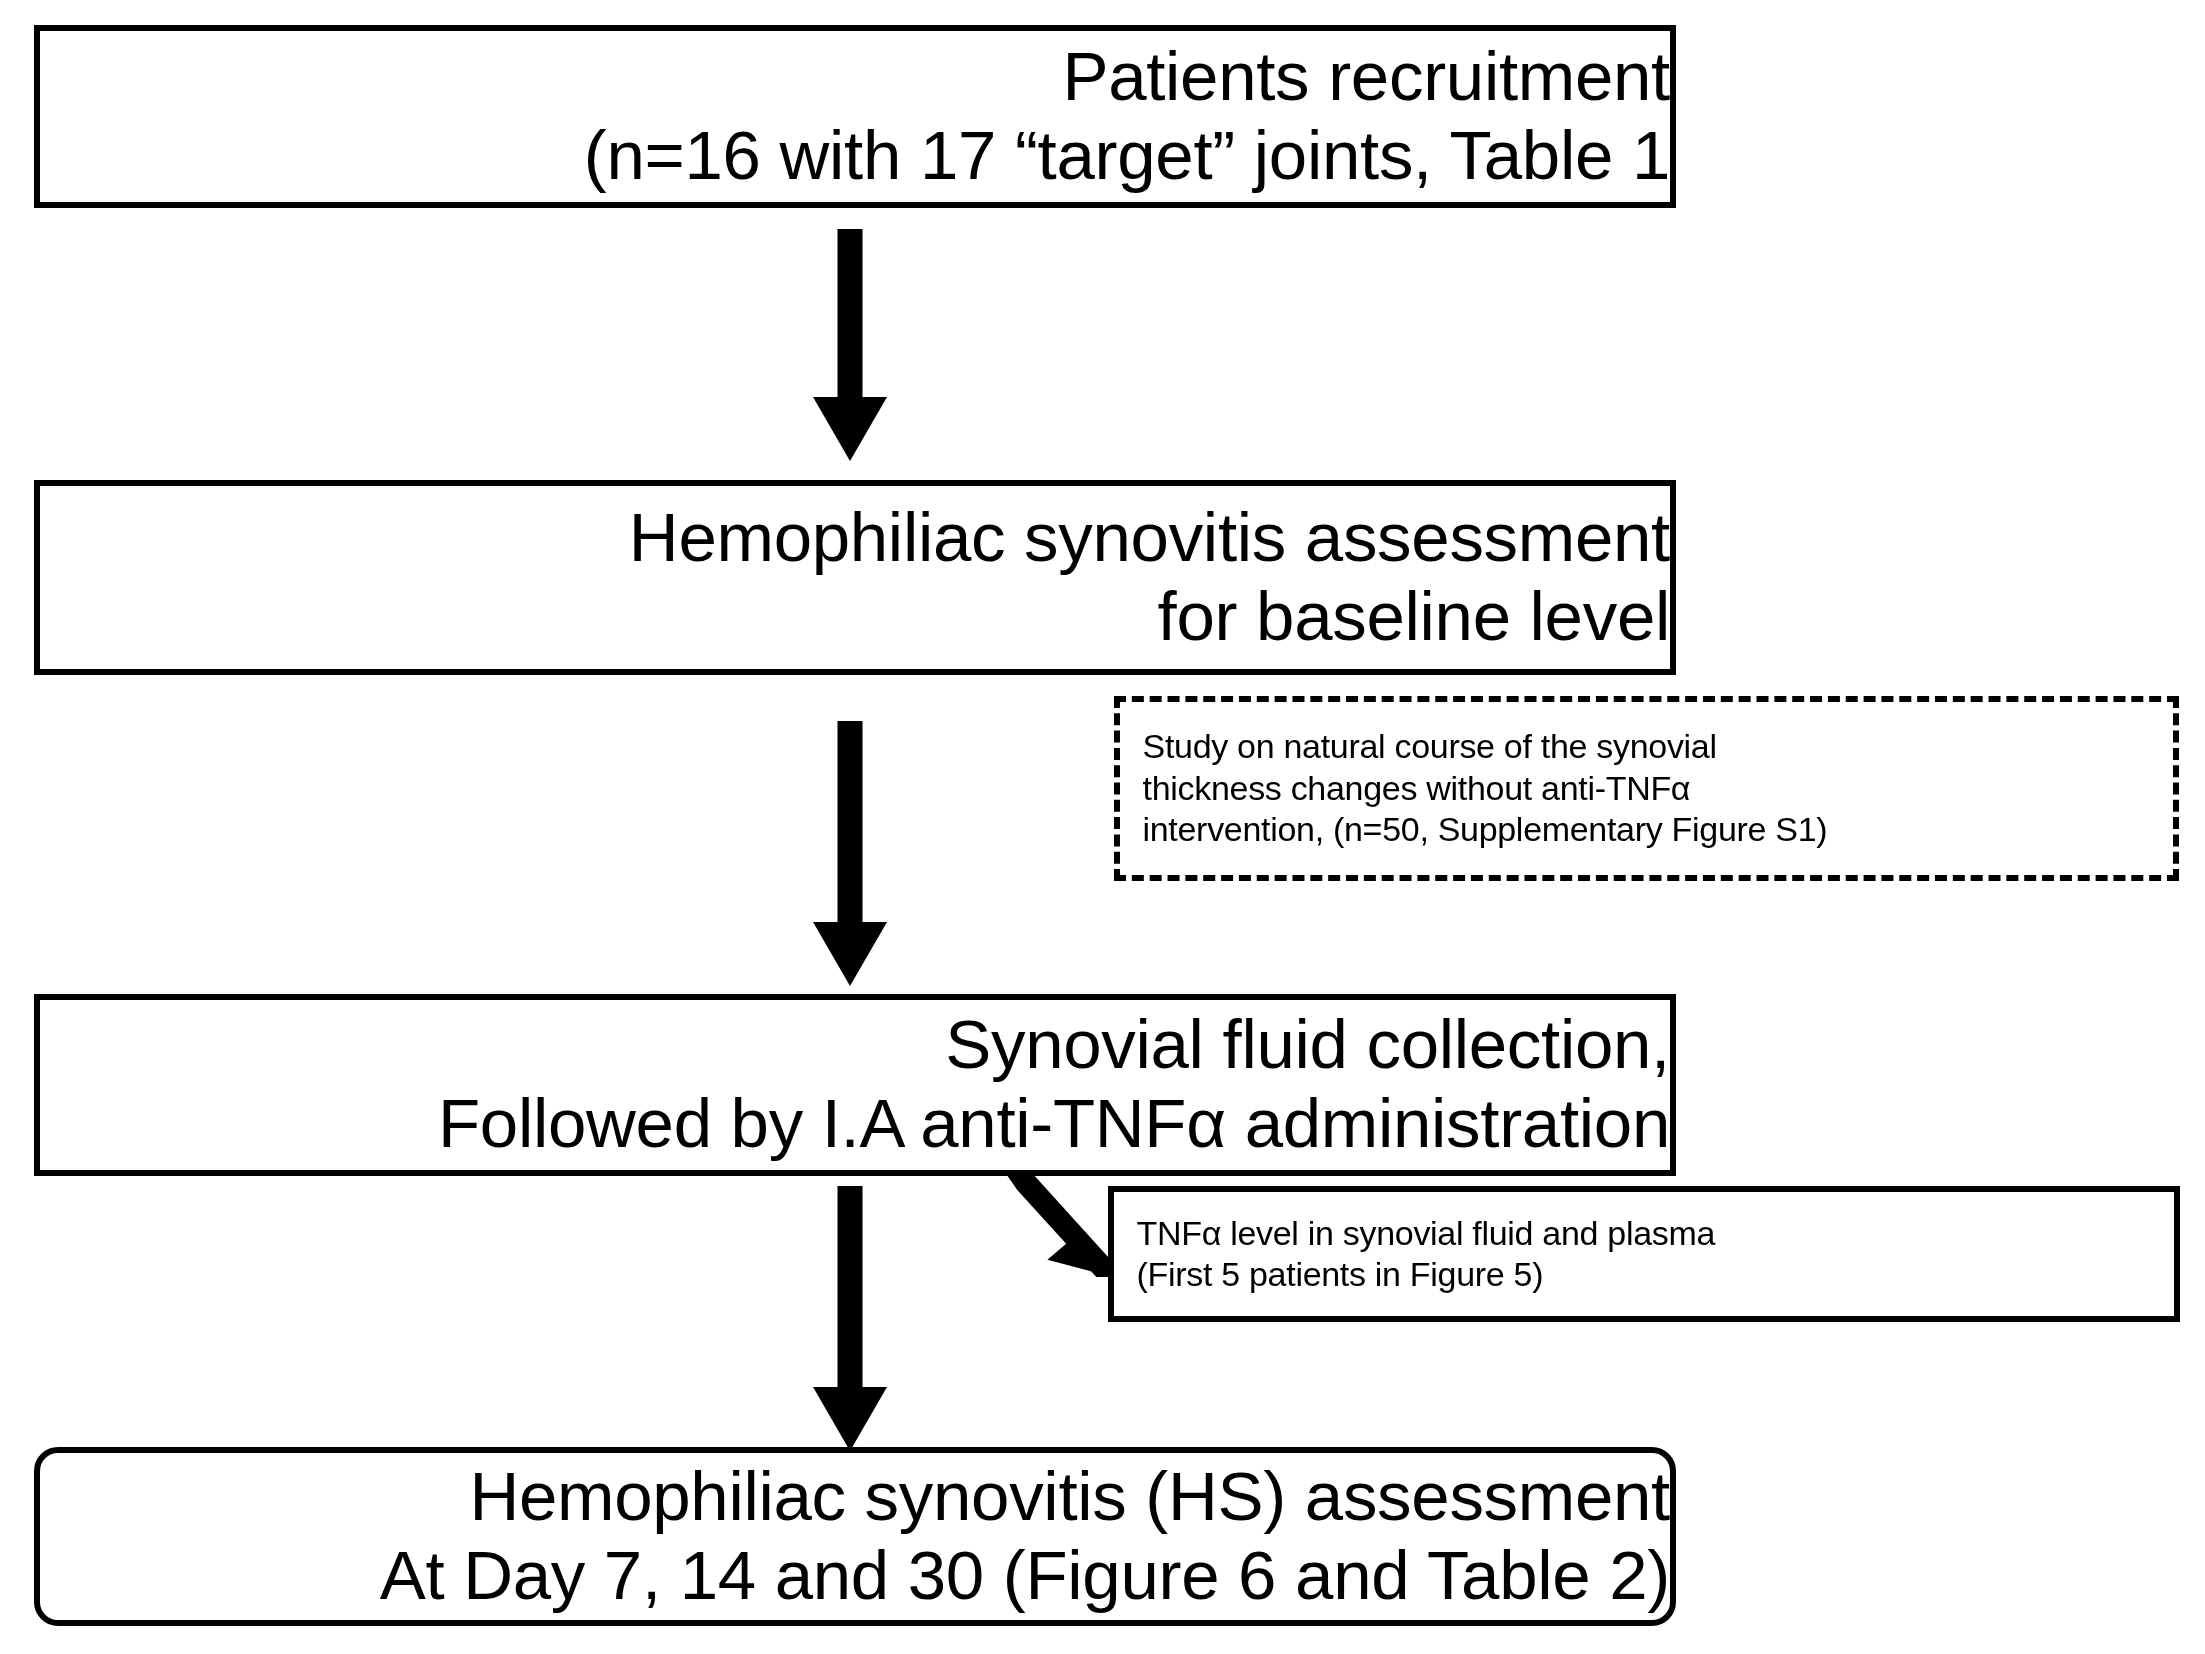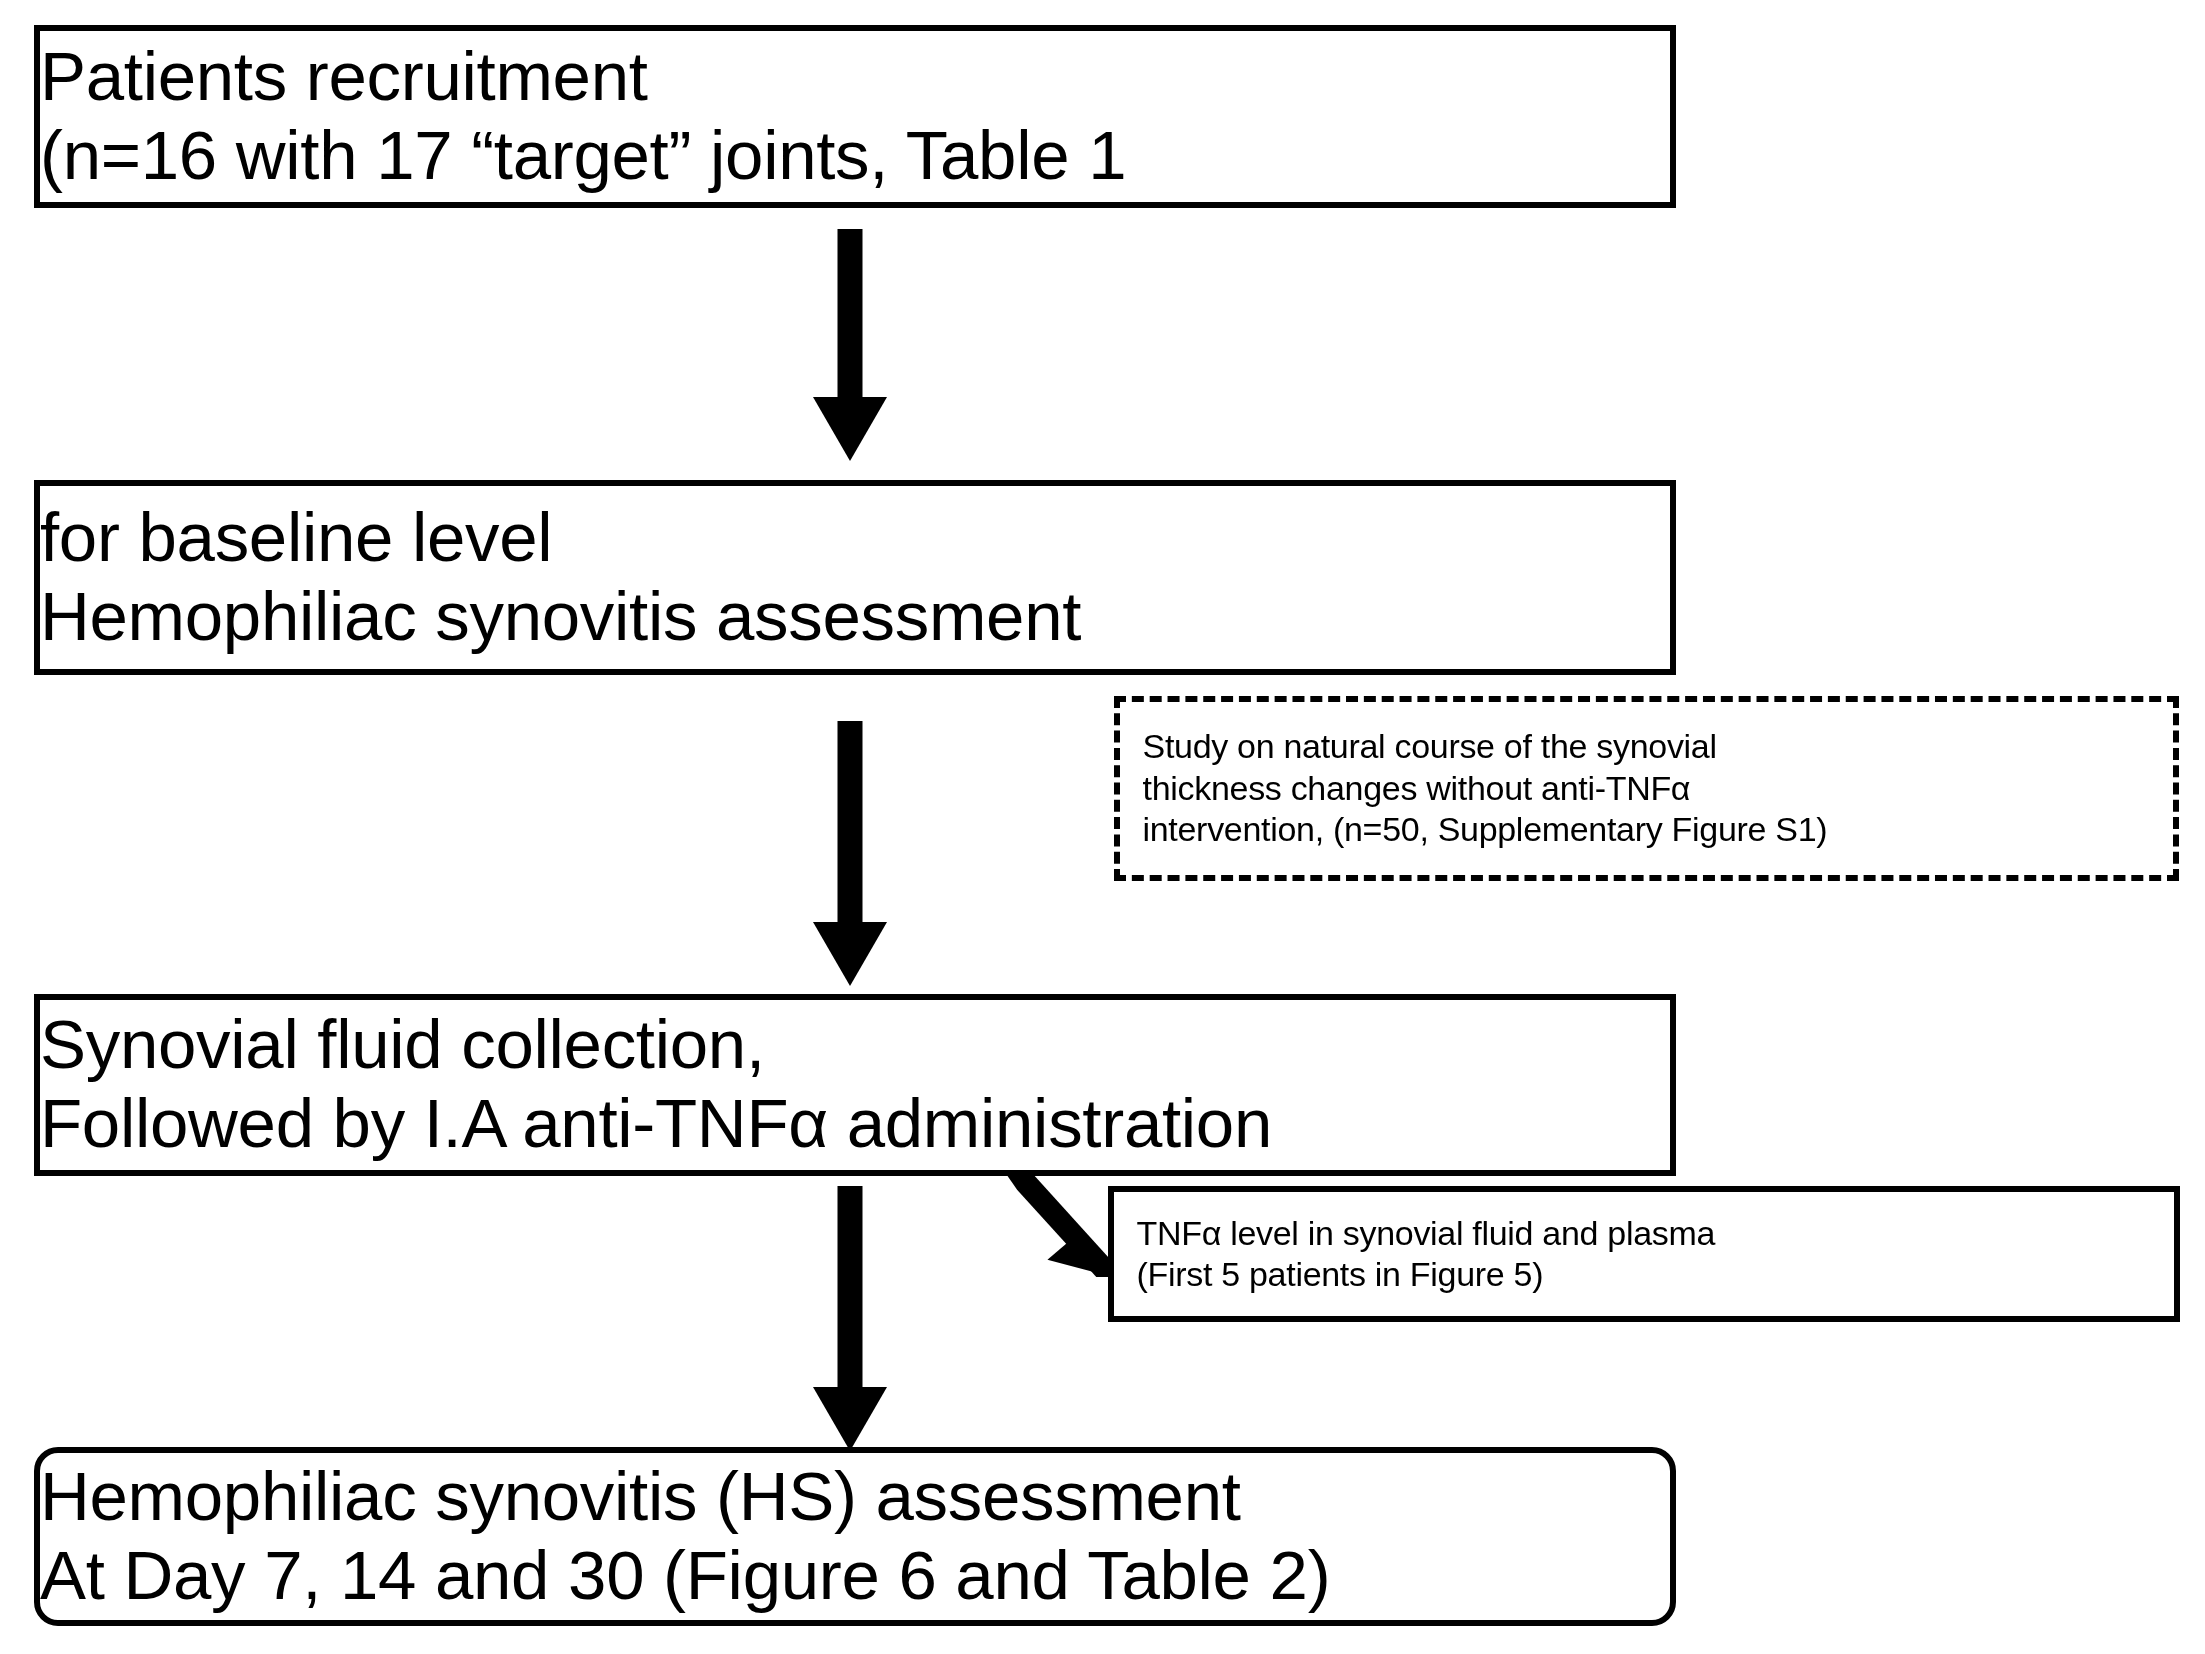--- a/index.html
+++ b/index.html
@@ -17,21 +17,21 @@
   }
 
   
   .fc-box {
     position: absolute;
     box-sizing: border-box;
     background: #ffffff;
     border: 6px solid #000000;
     display: flex;
     flex-direction: column;
-    align-items: flex-start;
+    align-items: flex-end;
     justify-content: center;
     text-align: center;
     color: #000000;
   }
   .fc-box.dashed {
     border: 6px dashed #000000;
     align-items: flex-start;
     justify-content: center;
     text-align: left;
   }
@@ -94,22 +94,22 @@
     <span class="fc-line">Patients recruitment</span>
     <span class="fc-line"><span>(n=16 with 17 “target” joints, </span><b class="fc-strong">Table 1</b></span>
   </div>
 
   <div class="arrow-v" style="left:813px; top:229px; width:74px; height:232px;">
     <div class="shaft" style="height:168px;"></div>
     <div class="head"></div>
   </div>
 
   <div class="fc-box size-main" style="left:34px; top:480px; width:1642px; height:195px;">
+    <span class="fc-line">Hemophiliac synovitis assessment</span>
     <span class="fc-line">for baseline level</span>
-    <span class="fc-line">Hemophiliac synovitis assessment</span>
   </div>
 
   <div class="arrow-v" style="left:813px; top:721px; width:74px; height:265px;">
     <div class="shaft" style="height:201px;"></div>
     <div class="head"></div>
   </div>
 
   <div class="fc-box size-side dashed" style="left:1114px; top:696px; width:1065px; height:185px;">
     <span class="fc-line">Study on natural course of the synovial</span>
     <span class="fc-line">thickness changes without anti-TNFα</span>

